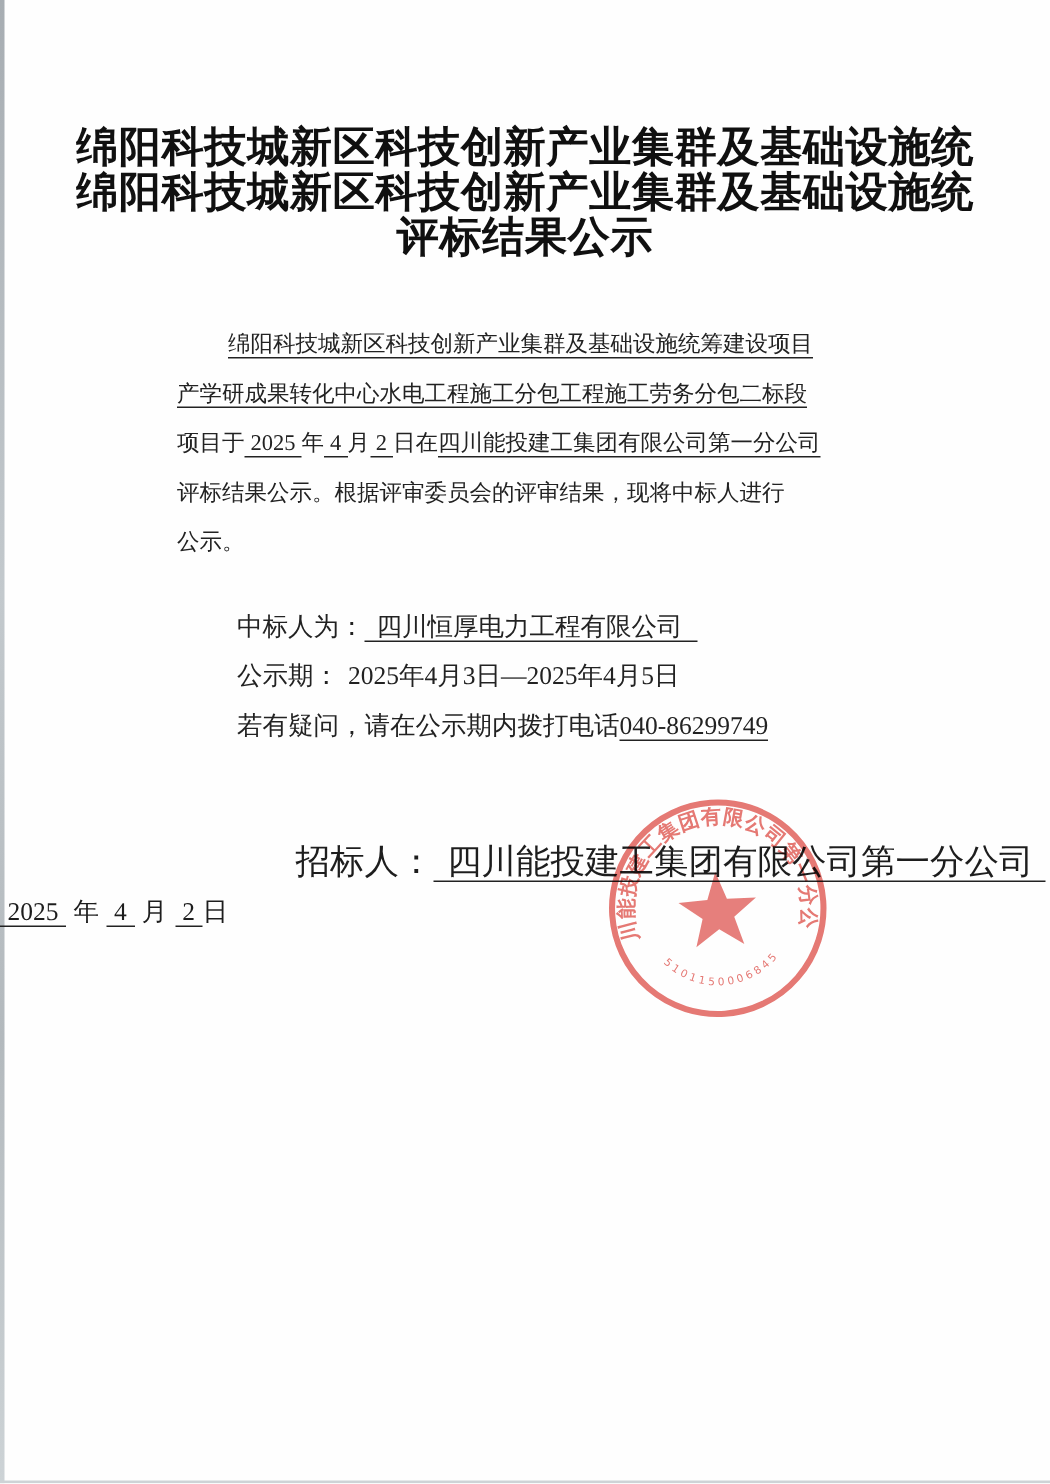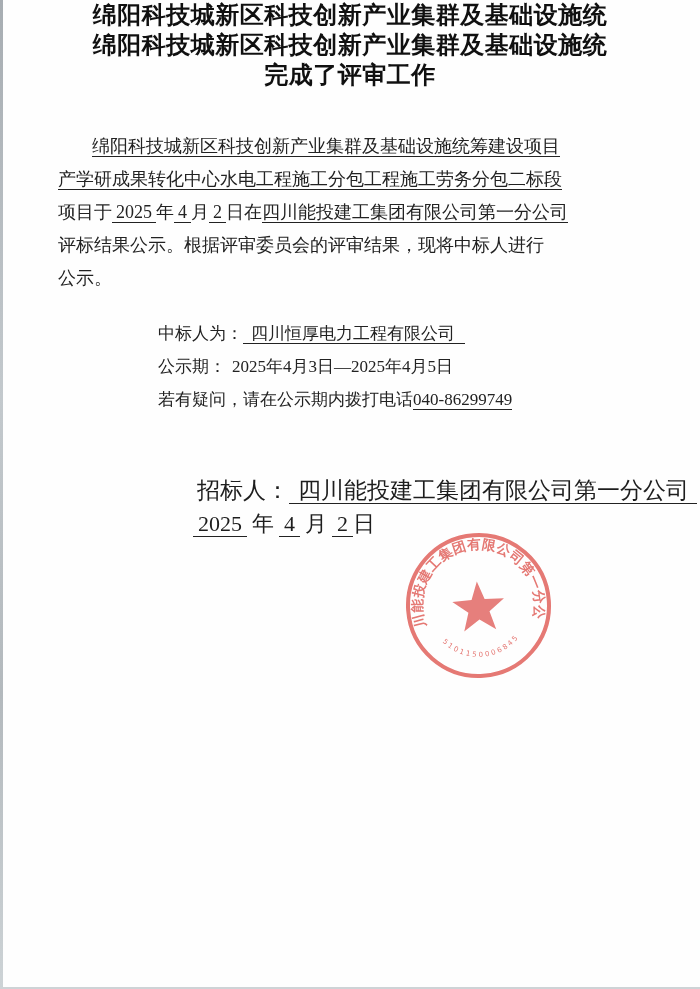--- a/index.html
+++ b/index.html
@@ -18,33 +18,34 @@
     position:absolute; left:0; top:0; bottom:0; width:3px;
     background:linear-gradient(180deg,#a7adb2 0%,#c3c9cd 40%,#b3b9bd 70%,#cdd3d6 100%);
   }
   .edge-bottom {
     position:absolute; left:0; right:0; bottom:0; height:2px;
     background:#ced3d6;
   }
 
   
   .title {
+    padding-top:84px;
     text-align:center;
     font-weight:700;
-    font-size:24px;
+    font-size:28px;
     line-height:30px;
     color:#101010;
     letter-spacing:0.5px;
   }
 
   
   .para {
-    margin:40px 0 0 58px;
+    margin:40px 0 0 118px;
     width:462px;
-    font-size:18px;
+    font-size:15px;
     color:#222222;
   }
   .para .pline {
     height:33px; line-height:33px; white-space:nowrap;
   }
   .indent2 { display:inline-block; width:34px; }
 
   .u { border-bottom:1px solid #222222; }
   .u-pad { padding:0 4px; }
 
@@ -61,23 +62,23 @@
   
   .tenderer-line {
     margin:58px 0 0 197px;
     font-size:23px;
     height:33px; line-height:33px;
     white-space:nowrap;
     position:relative; z-index:2;
   }
   .tenderer-value { padding:0 8px 0 9px; }
   .date-line {
-    text-align:center;
+    text-align:left;
     padding-right:132px;
-    font-size:22px;
+    font-size:17px;
     height:33px; line-height:33px;
     white-space:nowrap;
     position:relative; z-index:2;
   }
   .date-unit { margin:0 5px; }
   .date-num { padding:0 5px; }
 
   
   .seal {
     position:absolute;
@@ -94,21 +95,21 @@
 <body>
 
 <div class="page">
 
   <div class="edge-left"></div>
   <div class="edge-bottom"></div>
 
   <div class="title">
     <div>绵阳科技城新区科技创新产业集群及基础设施统</div>
     <div>绵阳科技城新区科技创新产业集群及基础设施统</div>
-    <div>完成了评审工作</div>
+    <div>评标结果公示</div>
   </div>
 
   <div class="para">
     <div class="pline">
       <span class="indent2"></span><span class="u">绵阳科技城新区科技创新产业集群及基础设施统筹建设项目</span>
     </div>
     <div class="pline">
       <span class="u">产学研成果转化中心水电工程施工分包工程施工劳务分包二标段</span>
     </div>
     <div class="pline">

